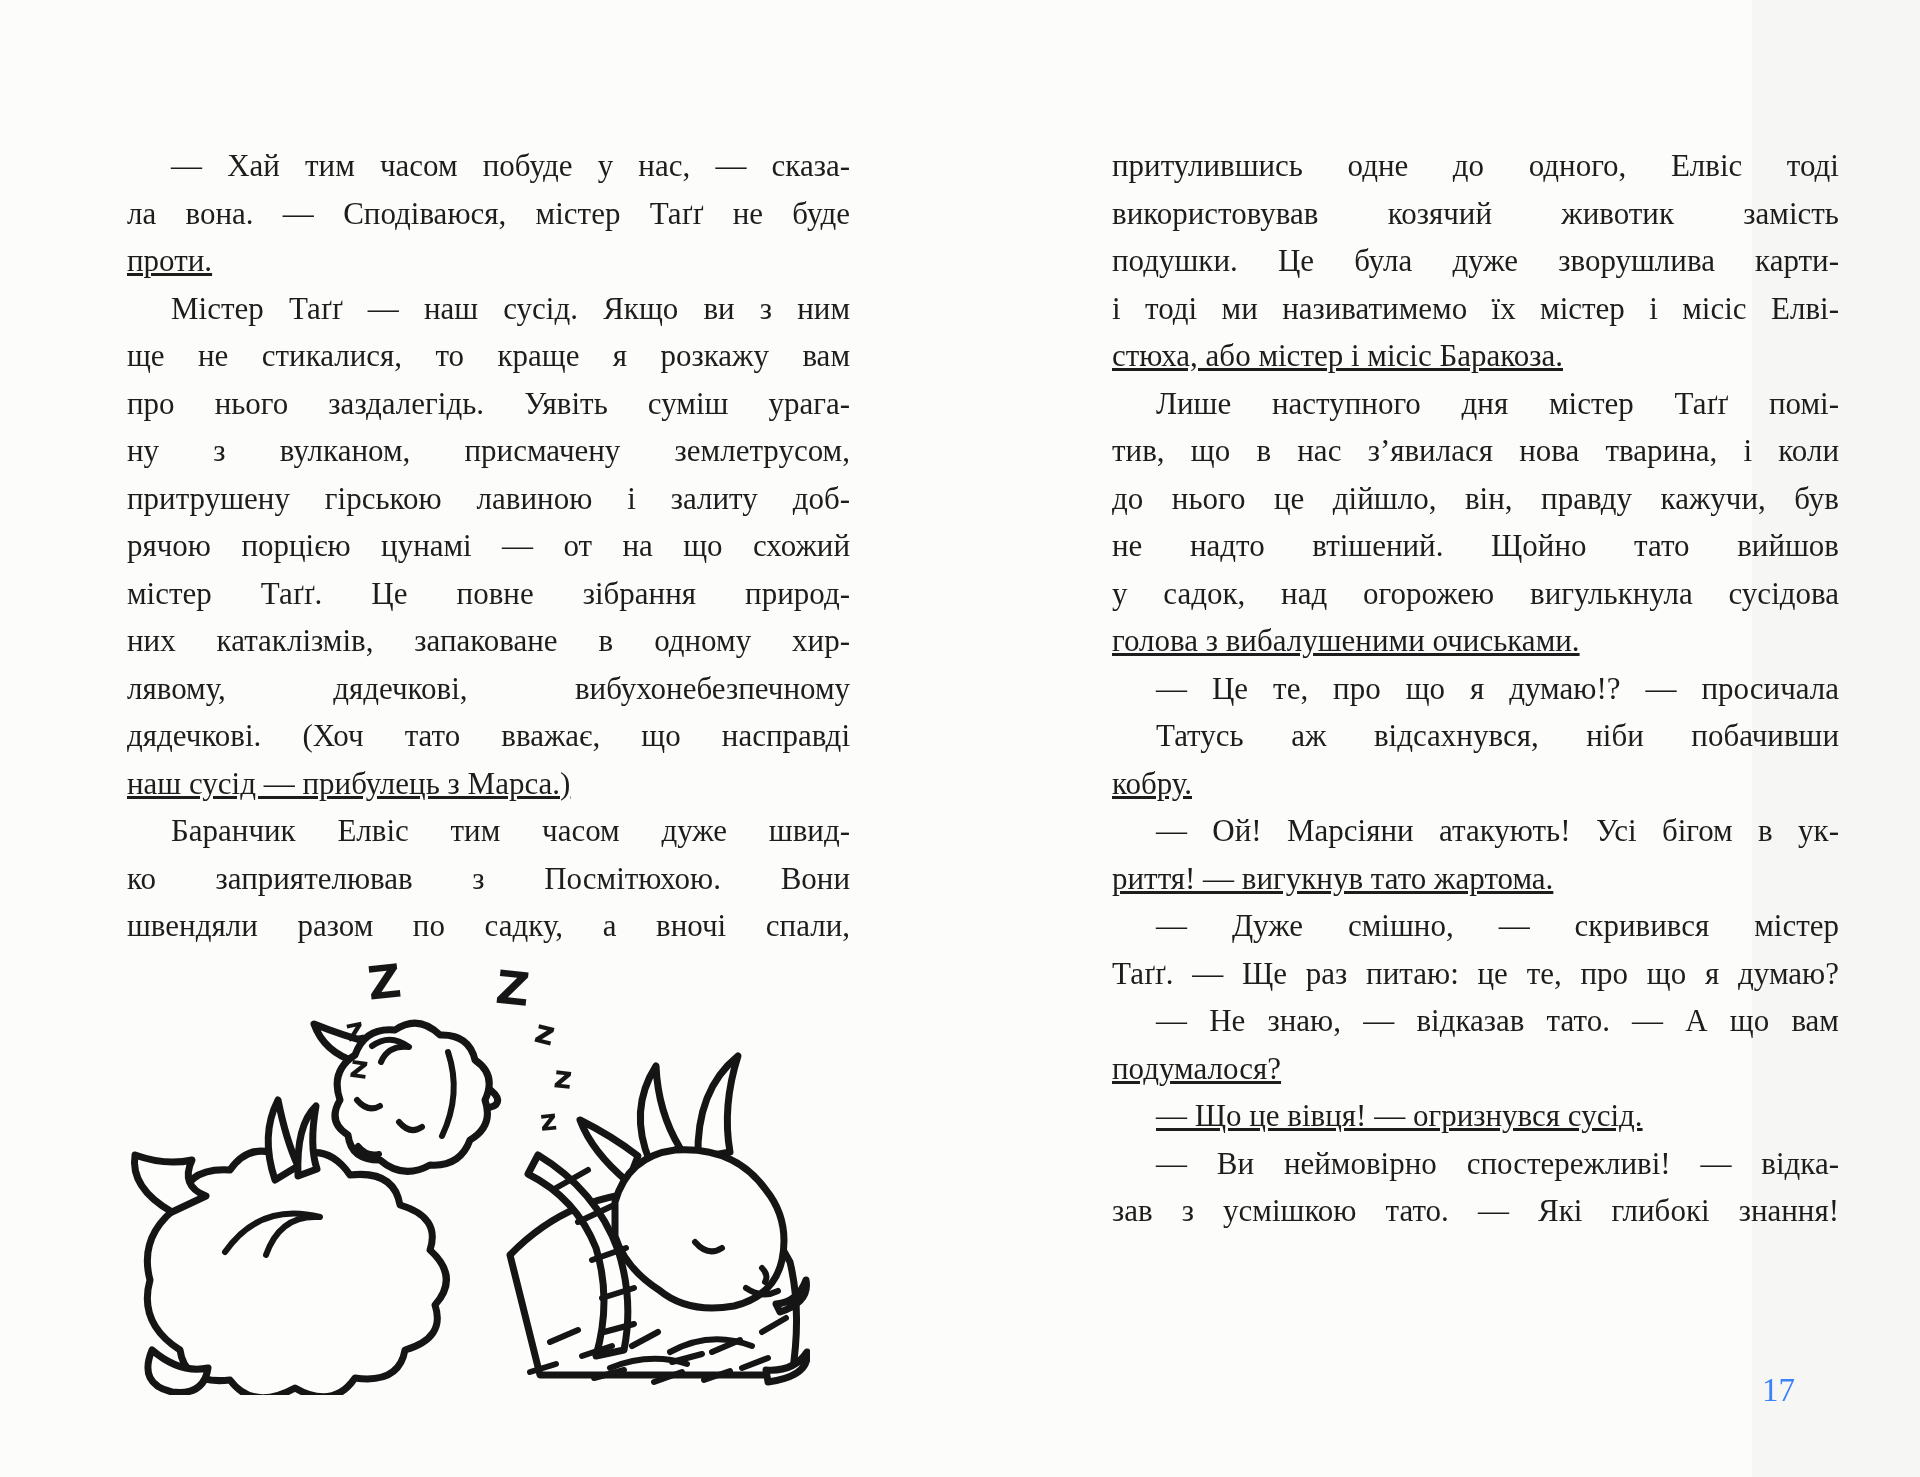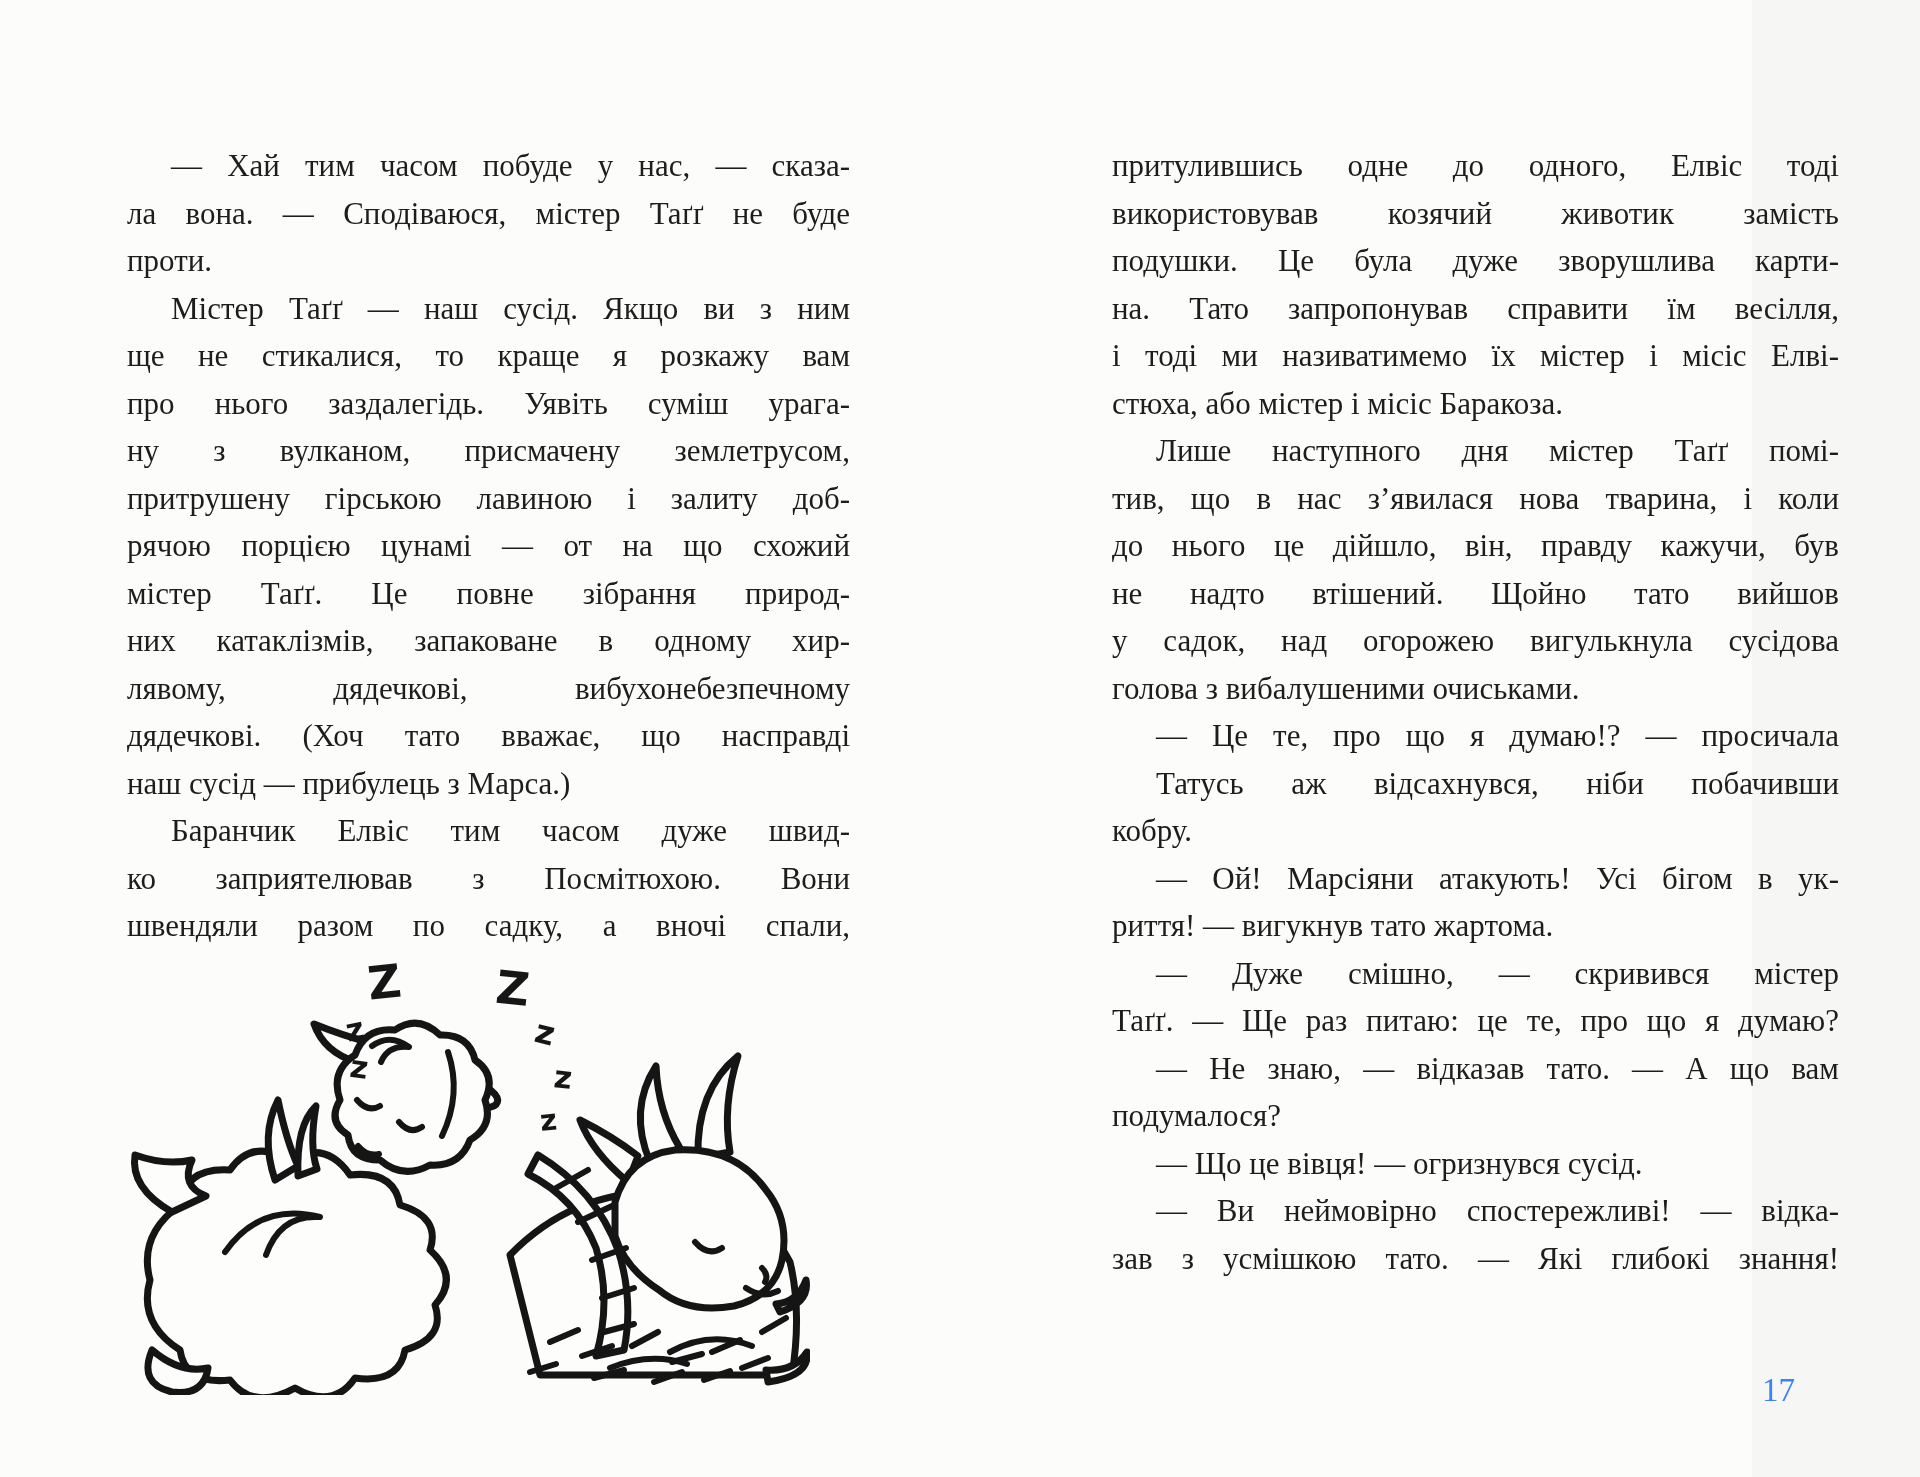--- a/index.html
+++ b/index.html
@@ -18,21 +18,21 @@
   }
   .column.left{left:127px;width:723px;}
   .column.right{left:1112px;width:727px;}
   .line{
     height:47.5px;line-height:47.5px;
     font-size:31px;
     text-align:justify;text-align-last:justify;
     white-space:normal;
   }
   .line.indent{padding-left:44px;}
-  .line.last{text-align:center;text-align-last:left;}
+  .line.last{text-align:center;text-align-last:left;text-decoration:underline;}
   .page-number{
     position:absolute;left:1068px;top:1372px;width:727px;
     text-align:right;font-size:33px;color:#3b82f6;
   }
   .illustration{
     position:absolute;left:110px;top:950px;width:700px;height:445px;
   }
   .illustration svg{display:block;width:700px;height:445px;}
   .ink{stroke:#151515;stroke-width:7;stroke-linecap:round;stroke-linejoin:round;fill:#fdfdfc;}
   .ink-thin{stroke:#151515;stroke-width:6;stroke-linecap:round;stroke-linejoin:round;fill:none;}
@@ -62,21 +62,20 @@
       <div class="line indent">Баранчик Елвіс тим часом дуже швид-</div>
       <div class="line">ко заприятелював з Посмітюхою. Вони</div>
       <div class="line">швендяли разом по садку, а вночі спали,</div>
     </div>
 
   <div class="column right">
 
   <div class="line">притулившись одне до одного, Елвіс тоді</div>
       <div class="line">використовував козячий животик замість</div>
       <div class="line">подушки. Це була дуже зворушлива карти-</div>
-      <div class="line">на. Тато запропонував справити їм весілля,</div>
       <div class="line">і тоді ми називатимемо їх містер і місіс Елві-</div>
       <div class="line last">стюха, або містер і місіс Баракоза.</div>
       <div class="line indent">Лише наступного дня містер Таґґ помі-</div>
       <div class="line">тив, що в нас з’явилася нова тварина, і коли</div>
       <div class="line">до нього це дійшло, він, правду кажучи, був</div>
       <div class="line">не надто втішений. Щойно тато вийшов</div>
       <div class="line">у садок, над огорожею вигулькнула сусідова</div>
       <div class="line last">голова з вибалушеними очиськами.</div>
       <div class="line indent">— Це те, про що я думаю!? — просичала</div>
       <div class="line indent">Татусь аж відсахнувся, ніби побачивши</div>

